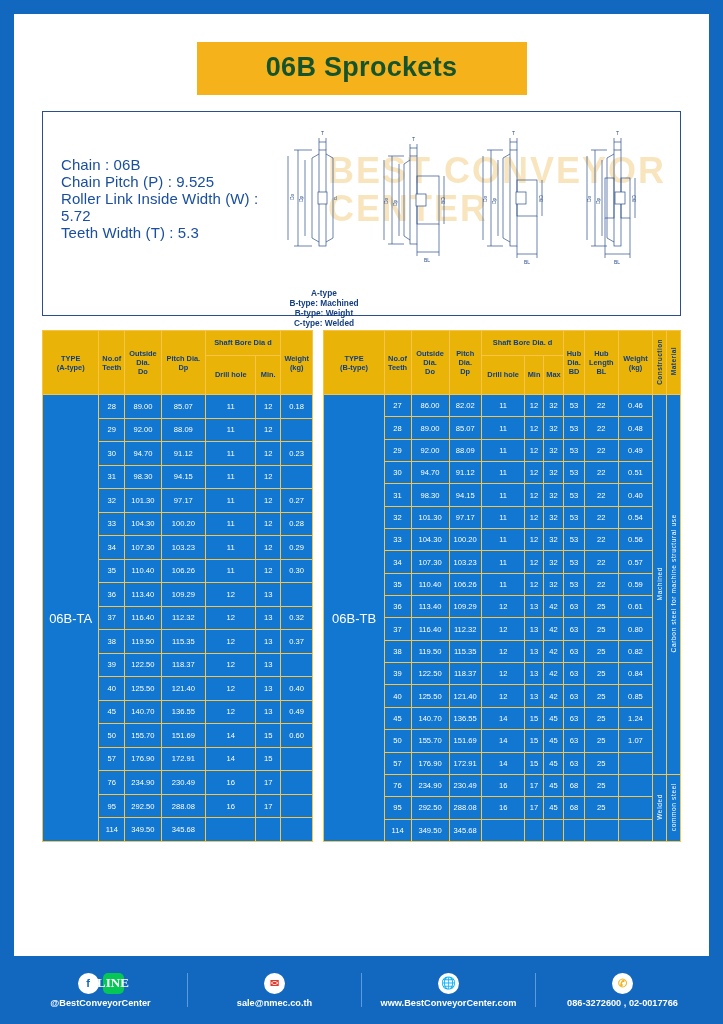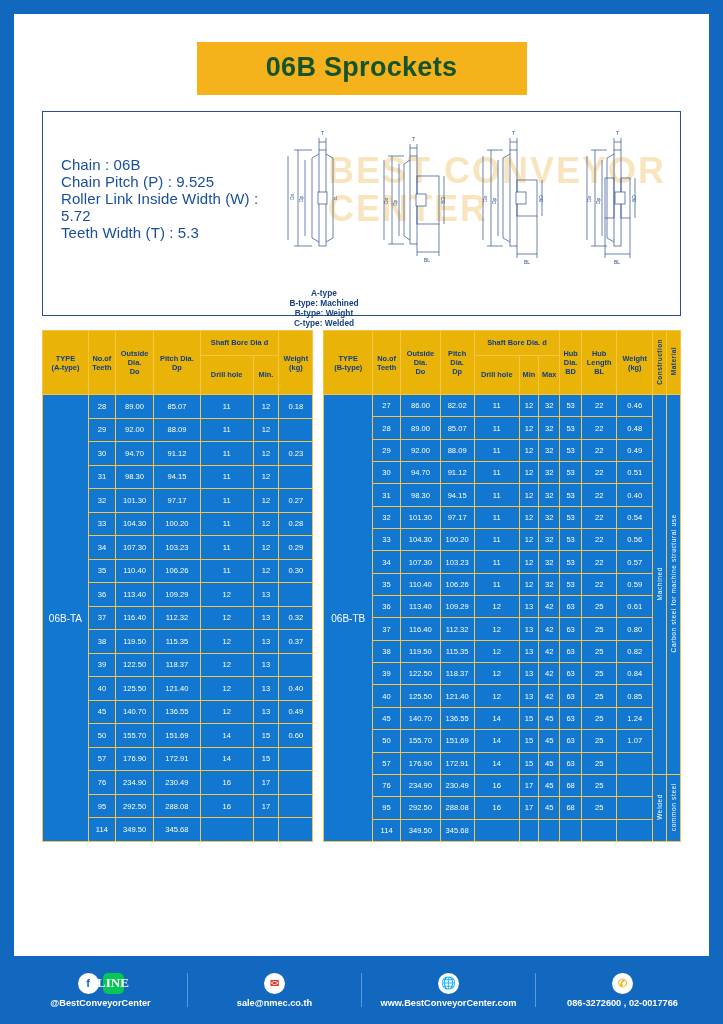--- a/index.html
+++ b/index.html
@@ -123,21 +123,21 @@
     color: #0e3f85;
     font-weight: bold;
     font-size: 7.4px;
     line-height: 9px;
     border: 1px solid #f8c447;
   }
   thead th.h-tall { height: 64px; }
   thead th.h-top { height: 22px; }
   thead th.h-sub { height: 35px; }
   td.type-cell {
-    font-size: 10px;
+    font-size: 13px;
   }
   td.vert {
     width: 14px;
   }
   td.vert span {
     display: inline-block;
     writing-mode: vertical-rl;
     transform: rotate(180deg);
     font-size: 6.6px;
     letter-spacing: .6px;

